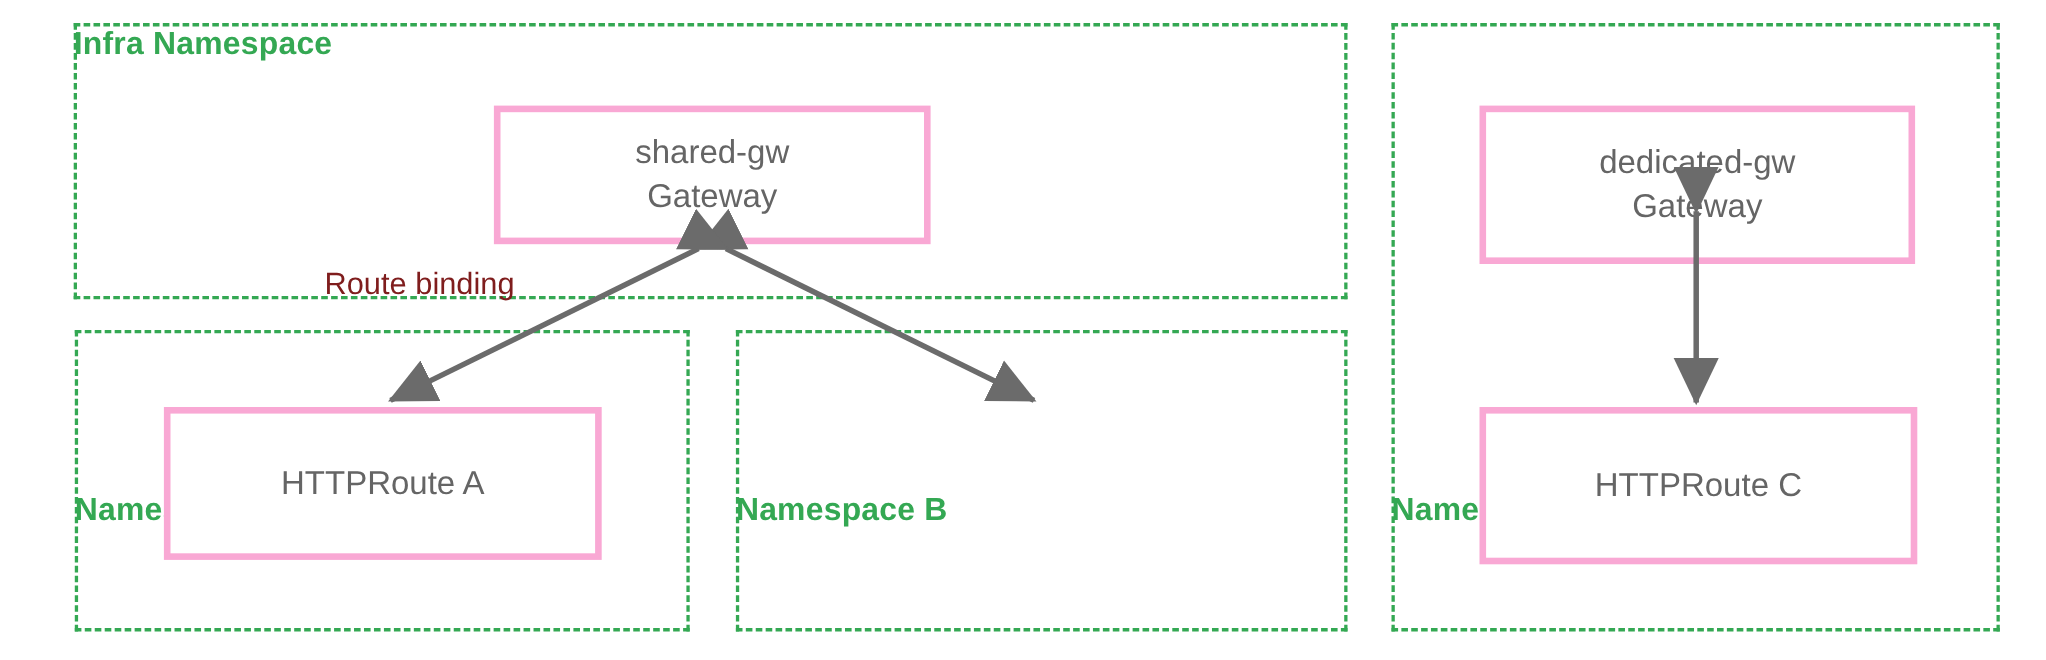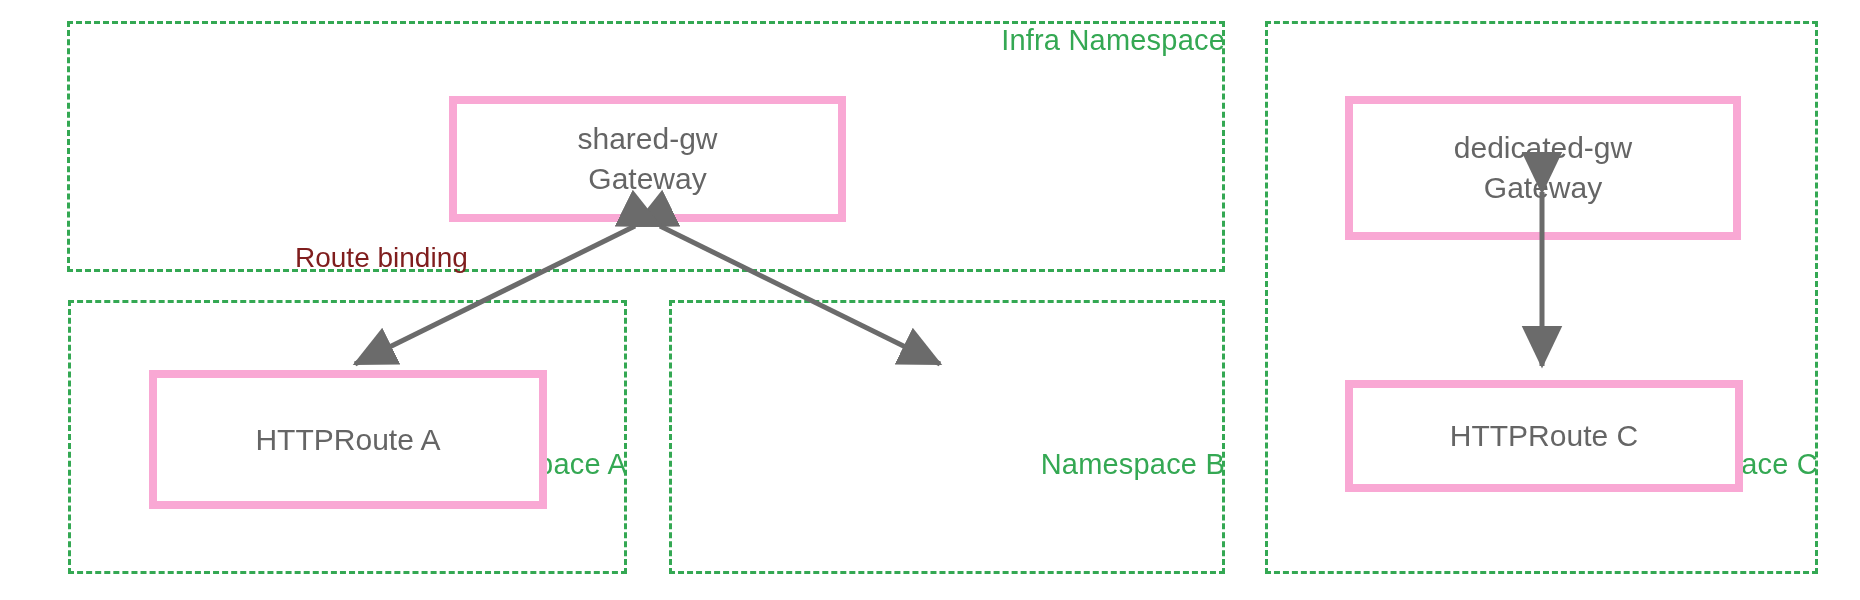--- a/index.html
+++ b/index.html
@@ -20,31 +20,31 @@
   
   .ns-box {
     position: absolute;
     border: 3px dashed #34a853;
     box-sizing: border-box;
     background: transparent;
   }
   .ns-title {
     position: absolute;
     color: #34a853;
-    font-weight: normal;
+    font-weight: bold;
     font-size: 29px;
     letter-spacing: 0.2px;
     white-space: nowrap;
-    text-align: right;
+    text-align: left;
     line-height: 1;
   }
   
   .res-box {
     position: absolute;
-    border: 8px solid #f9a8d4;
+    border: 6px solid #f9a8d4;
     box-sizing: border-box;
     background: #ffffff;
     display: flex;
     align-items: center;
     justify-content: center;
     z-index: 3;
   }
   .res-label {
     color: #656565;
     font-size: 30px;
@@ -118,19 +118,19 @@
   <div class="res-box" style="left:1345px; top:96px; width:396px; height:144px;">
     <span class="res-label">dedicated-gw
 Gateway</span>
   </div>
 
   <div class="res-box" style="left:149px; top:370px; width:398px; height:139px;">
     <span class="res-label">HTTPRoute A</span>
   </div>
 
 
-  <div class="res-box" style="left:1345px; top:380px; width:398px; height:112px;">
+  <div class="res-box" style="left:1345px; top:370px; width:398px; height:143px;">
     <span class="res-label">HTTPRoute C</span>
   </div>
 
   <div class="edge-label" style="left:295px; top:244px;">Route binding</div>
 
 </div>
 
 </body></html>

